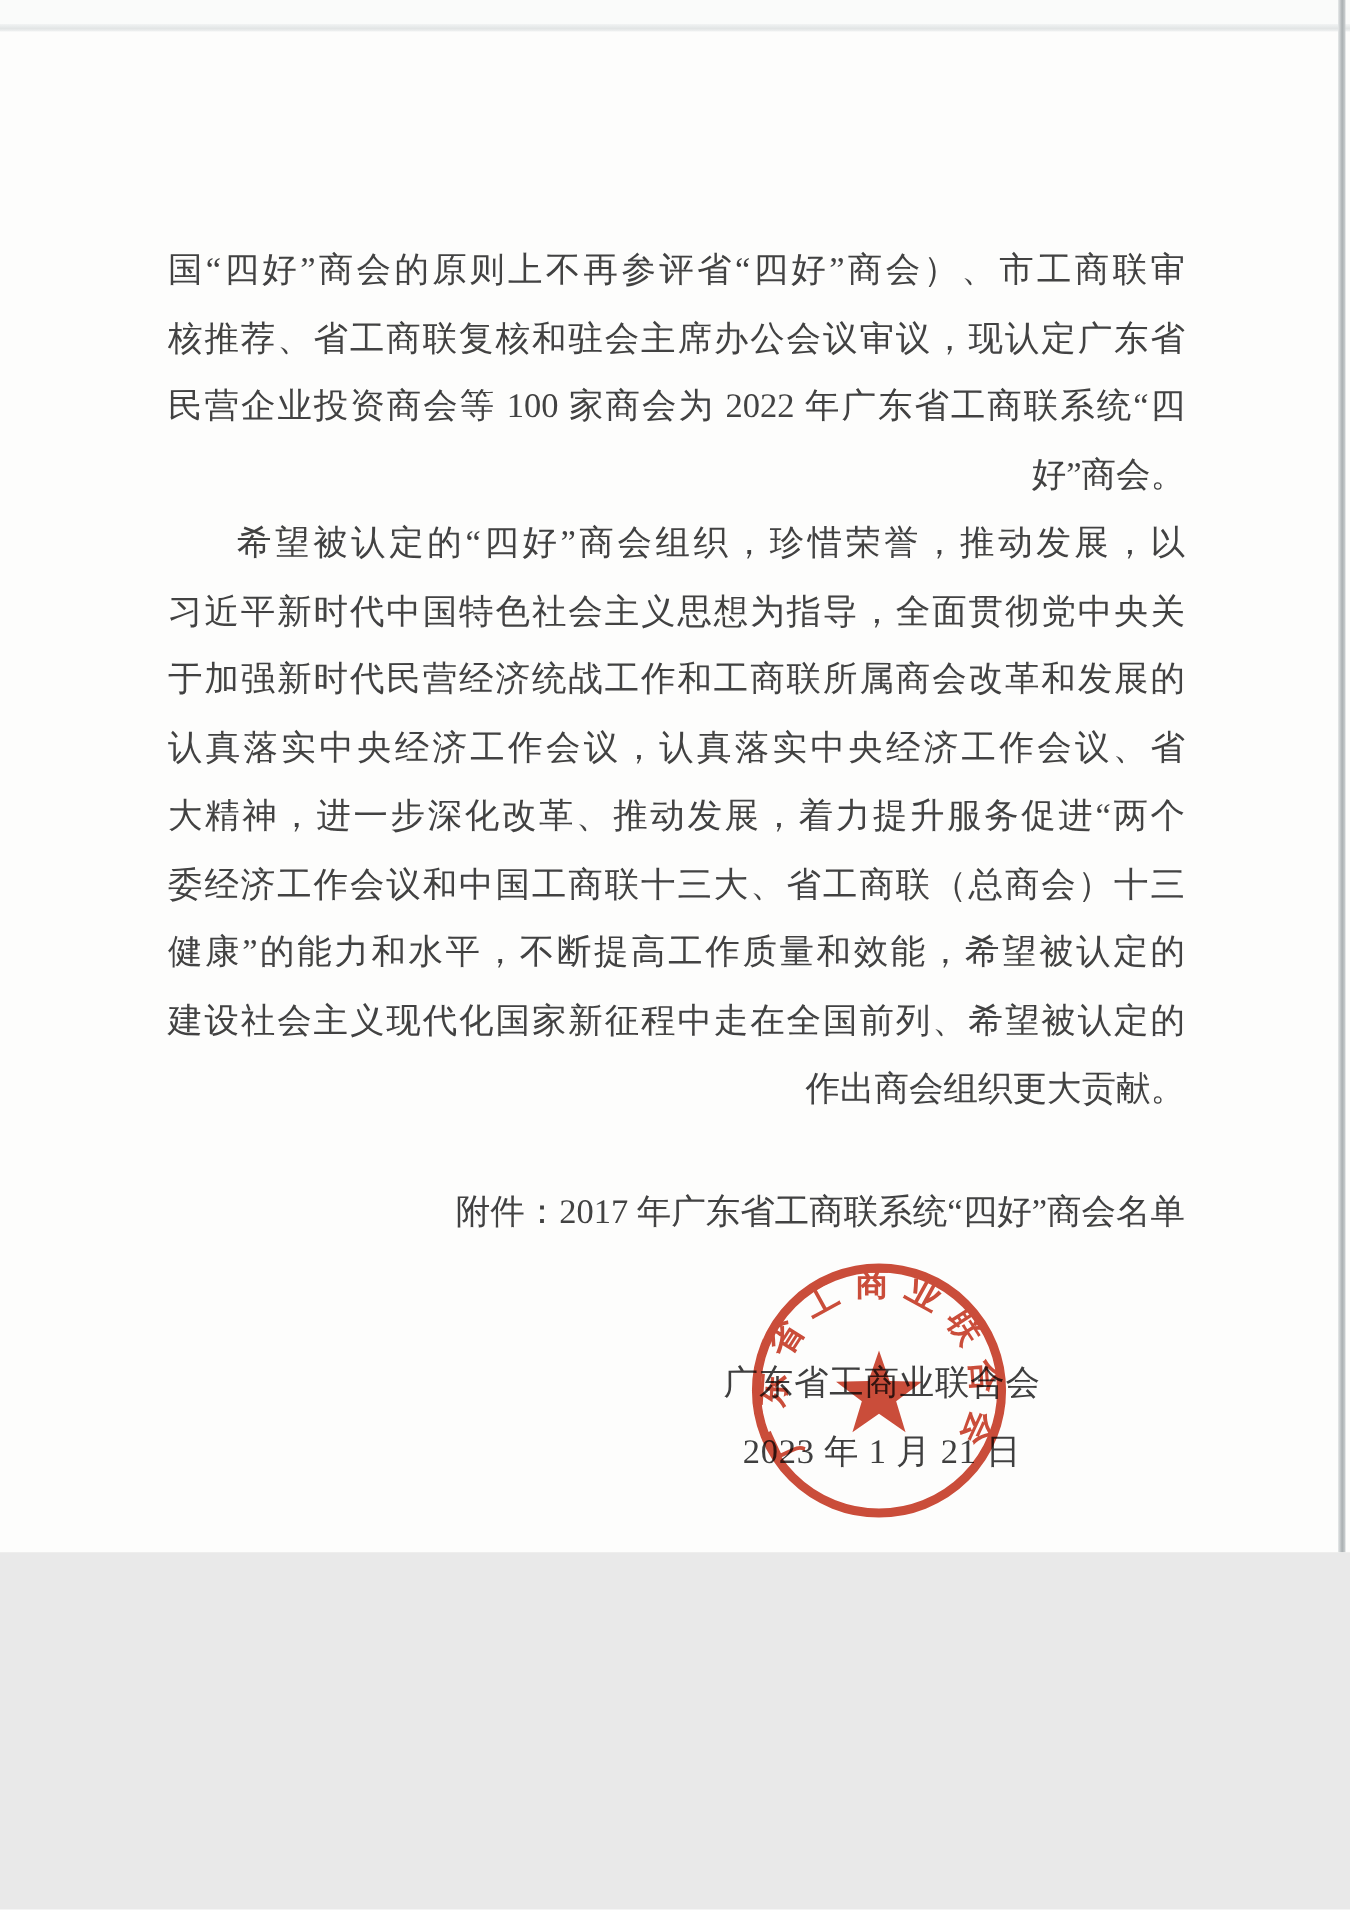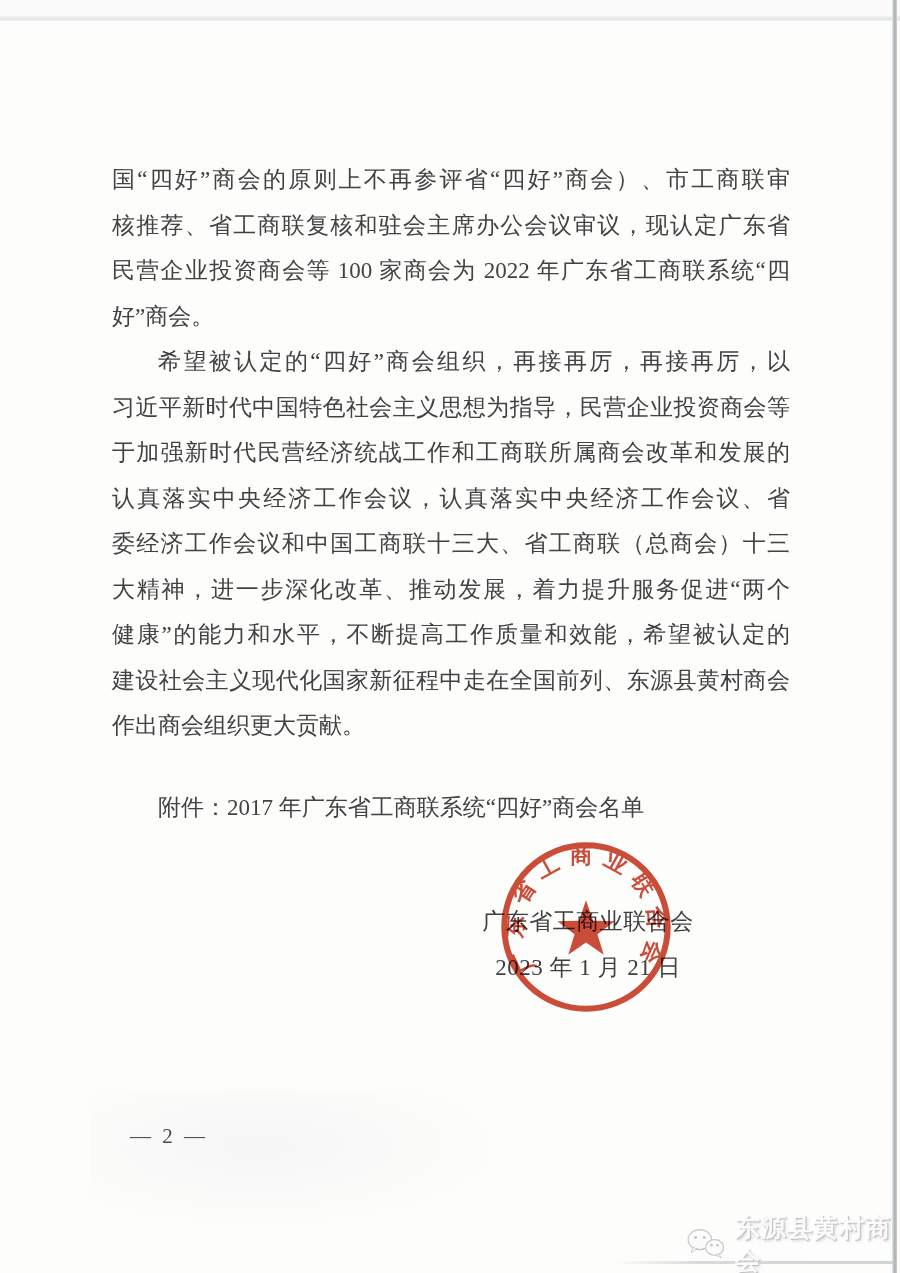--- a/index.html
+++ b/index.html
@@ -1,39 +1,39 @@
 <!DOCTYPE html>
 <html><head>
 <meta charset="utf-8">
 <style>
   html,body{margin:0;padding:0;background:#e9e9e9;}
   .page{
     position:relative;
-    width:900px;height:1273px;
+    width:900px;height:1035px;
     background:#fdfdfc;
     overflow:hidden;
     font-family:"Liberation Serif","DejaVu Serif",serif;
   }
   
   .scan-top{position:absolute;top:16px;left:0;right:0;height:5px;
     background:linear-gradient(#f1f3f3,#e2e5e5 60%,#f0f2f2);}
   .scan-strip-top{position:absolute;top:0;left:0;right:0;height:16px;background:#fafbfa;}
   .scan-right{position:absolute;top:0;bottom:0;right:3px;width:5px;
     background:linear-gradient(90deg,#e7eaea,#a9afb1 55%,#ced2d3);}
   .scan-bottom{position:absolute;left:615px;right:7px;top:1261px;height:3px;
     background:linear-gradient(90deg,rgba(212,216,216,0),#d6dada 30%,#cfd4d4);}
   .scan-blotch{position:absolute;left:90px;top:1090px;width:420px;height:140px;
     background:radial-gradient(ellipse at 40% 40%,rgba(210,214,214,.18),rgba(210,214,214,0) 70%);}
 
   
   .body-text{
     position:absolute;left:112px;top:157px;width:678px;
     color:#424242;font-size:23px;
   }
-  .bline{line-height:45.5px;white-space:nowrap;}
+  .bline{line-height:45.5px;white-space:nowrap;text-align:right;}
   .bline.fill{white-space:normal;text-align:justify;text-align-last:justify;text-justify:inter-character;}
   .bline.indent{padding-left:46px;}
   .attachment{margin-top:36px;}
 
   .signature{position:absolute;left:420px;top:907px;width:336px;
     text-align:center;color:#3f3f3f;font-size:23px;line-height:30px;letter-spacing:.5px;}
   .date-line{position:absolute;left:420px;top:953px;width:336px;
     text-align:center;color:#3f3f3f;font-size:23px;line-height:30px;letter-spacing:.5px;}
 
   
@@ -62,28 +62,28 @@
   <div class="scan-top"></div>
   <div class="scan-right"></div>
   <div class="scan-bottom"></div>
   <div class="scan-blotch"></div>
 
   <div class="body-text">
     <div class="bline fill">国“四好”商会的原则上不再参评省“四好”商会）、市工商联审</div>
     <div class="bline fill">核推荐、省工商联复核和驻会主席办公会议审议，现认定广东省</div>
     <div class="bline fill">民营企业投资商会等 100 家商会为 2022 年广东省工商联系统“四</div>
     <div class="bline">好”商会。</div>
-    <div class="bline fill indent">希望被认定的“四好”商会组织，再接再厉，再接再厉，以</div>
-    <div class="bline fill">习近平新时代中国特色社会主义思想为指导，民营企业投资商会等</div>
+    <div class="bline fill indent">希望被认定的“四好”商会组织，珍惜荣誉，推动发展，以</div>
+    <div class="bline fill">习近平新时代中国特色社会主义思想为指导，全面贯彻党中央关</div>
     <div class="bline fill">于加强新时代民营经济统战工作和工商联所属商会改革和发展的</div>
     <div class="bline fill">认真落实中央经济工作会议，认真落实中央经济工作会议、省</div>
+    <div class="bline fill">大精神，进一步深化改革、推动发展，着力提升服务促进“两个</div>
     <div class="bline fill">委经济工作会议和中国工商联十三大、省工商联（总商会）十三</div>
-    <div class="bline fill">大精神，进一步深化改革、推动发展，着力提升服务促进“两个</div>
     <div class="bline fill">健康”的能力和水平，不断提高工作质量和效能，希望被认定的</div>
-    <div class="bline fill">建设社会主义现代化国家新征程中走在全国前列、东源县黄村商会</div>
+    <div class="bline fill">建设社会主义现代化国家新征程中走在全国前列、希望被认定的</div>
     <div class="bline">作出商会组织更大贡献。</div>
     <div class="bline indent attachment">附件：2017 年广东省工商联系统“四好”商会名单</div>
   </div>
 
   <div class="signature">广东省工商业联合会</div>
   <div class="date-line">2023 年 1 月 21 日</div>
 
   <div class="seal">
     <svg viewBox="0 0 200 200" width="172" height="172">
       <circle cx="100" cy="100" r="95" fill="none" stroke-width="7" stroke="#c23a26"></circle>

